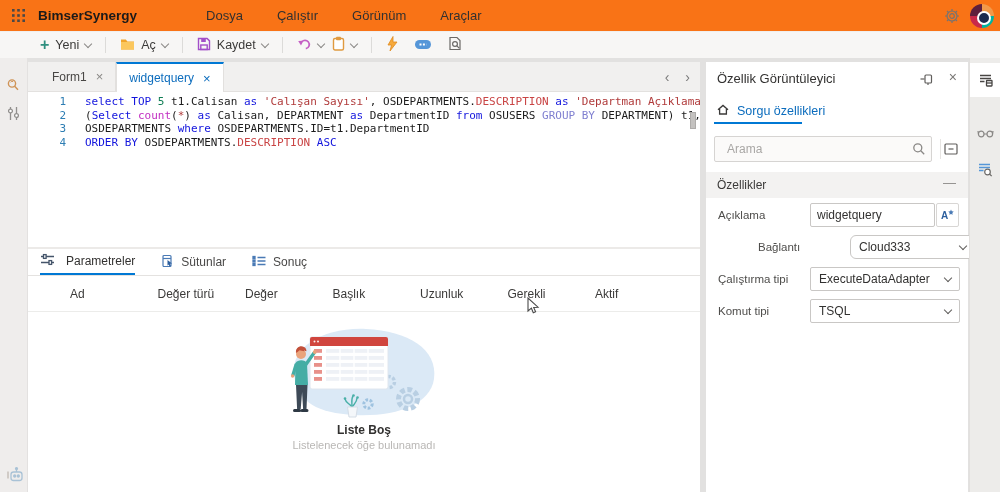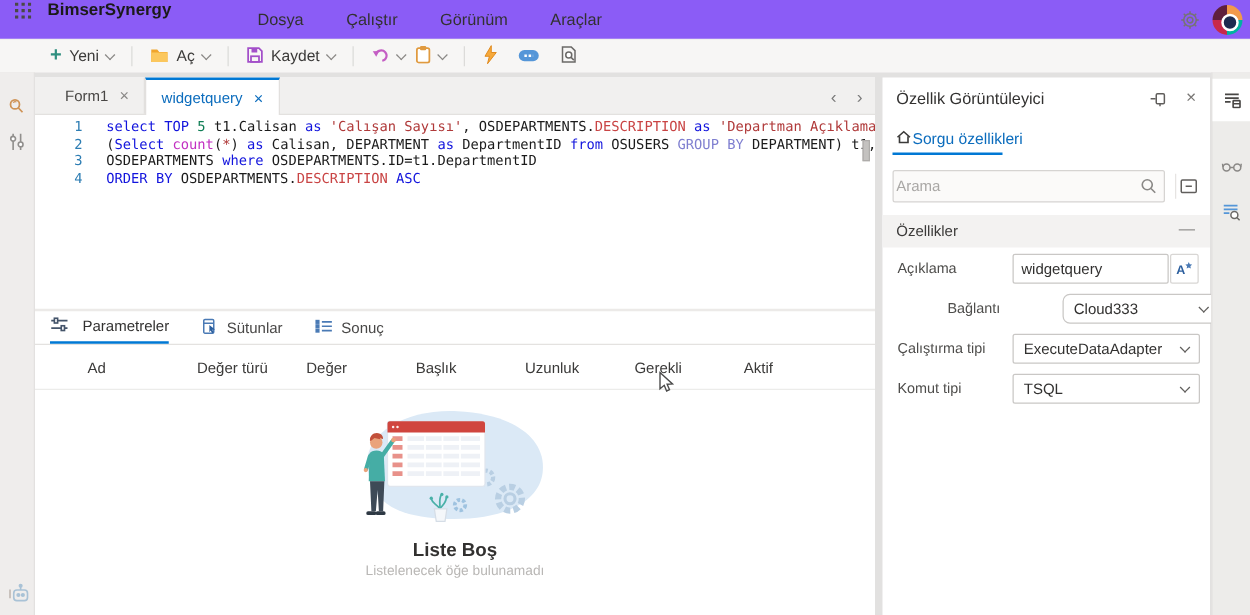--- a/index.html
+++ b/index.html
@@ -1,20 +1,20 @@
 <!DOCTYPE html>
 <html><head>
 <meta charset="utf-8">
 <style>
   * { margin:0; padding:0; box-sizing:border-box; }
   html,body { width:1000px; height:492px; }
   body { position:relative; font-family:"Liberation Sans",sans-serif; background:#e2e1e0; overflow:hidden; color:#323130; }
 
   
-  .menubar { position:absolute; left:0; top:0; width:1000px; height:32px; background:#8b5cf6; border-bottom:1px solid #f0efee; display:flex; }
+  .menubar { position:absolute; left:0; top:0; width:1000px; height:32px; background:#f97316; border-bottom:1px solid #f0efee; display:flex; align-items:center; }
   .waffle { margin-left:10px; width:16px; height:16px; display:flex; align-items:center; justify-content:center; cursor:pointer; }
   .apptitle { margin-left:12px; font-size:13.5px; font-weight:bold; color:#1b1a19; }
   .menus { display:flex; margin-left:52px; }
   .menu-item { padding:0 17px; font-size:13px; line-height:32px; color:#323130; cursor:pointer; }
   .gear-btn { position:absolute; right:38px; top:8px; width:18px; height:18px; cursor:pointer; }
   .avatar { position:absolute; right:6px; top:4px; width:24px; height:24px; border-radius:50%;
     background:conic-gradient(#f2994a 0 25%, #00b2a0 25% 50%, #c8294a 50% 75%, #5e1f3c 75% 100%); cursor:pointer; }
   .avatar::after { content:""; position:absolute; left:7px; top:7px; width:10px; height:10px; border-radius:50%; background:#1d2b4f; border:2px solid #fff; }
 
   
@@ -53,32 +53,32 @@
   .vthumb { position:absolute; right:4px; top:20px; width:6px; height:17px; background:#c4c2c0; border:1px solid #aeacaa; cursor:pointer; }
 
   .bottom-panel { position:absolute; left:0; top:185px; width:672px; height:245px; border-top:2px solid #eceae8; background:#fff; }
   .btabs { display:flex; align-items:stretch; height:27px; padding-left:12px; gap:26px; border-bottom:1px solid #e4e2e0; }
   .btab { display:flex; align-items:center; gap:7px; font-size:12px; color:#494847; cursor:pointer; }
   .btab.active { color:#323130; border-bottom:2px solid #0078d4;gap:11px; }
   .param-headers { display:flex; align-items:center; height:36px; padding-left:42px; border-bottom:1px solid #ececea; }
   .pth { width:87.5px; font-size:12px; font-weight:500; color:#3b3a39; flex:none; }
   .empty { position:absolute; left:0; top:74px; width:100%; text-align:center; }
   .empty svg { display:block; margin:0 auto; }
-  .empty-title { margin-top:9px; font-size:15px; font-weight:bold; color:#323130; }
+  .empty-title { margin-top:0; font-size:12px; font-weight:bold; color:#323130; }
   .empty-sub { margin-top:2px; font-size:11px; color:#b9b7b5; }
 
   
   .props { position:absolute; left:706px; top:62px; width:262px; height:430px; background:#fff; }
   .props-title { position:absolute; left:11px; top:9px; font-size:13px; color:#323130; }
   .pin-btn { position:absolute; right:34px; top:9px; width:15px; height:15px; cursor:pointer; }
   .close-btn { position:absolute; right:11px; top:7px; font-size:14px; color:#797775; cursor:pointer; }
-  .ptab { position:absolute; left:10px; top:41px; display:flex; align-items:center; font-size:12.5px; color:#0b6cbd; cursor:pointer; }
+  .ptab { position:absolute; left:10px; top:41px; display:flex; align-items:center; gap:7px; font-size:12.5px; color:#0b6cbd; cursor:pointer; }
   .ptab-underline { position:absolute; left:8px; top:60px; width:88px; height:2px; background:#0078d4; }
   .searchwrap { position:absolute; left:8px; top:74px; width:218px; height:26px; }
-  .searchwrap input { width:100%; height:100%; border:1px solid #d6d4d2; border-radius:2px; background:#fbfaf9; padding:0 26px 0 2px; font-size:12px; color:#0f766e; font-family:"Liberation Sans",sans-serif; outline:none; }
+  .searchwrap input { width:100%; height:100%; border:1px solid #d6d4d2; border-radius:2px; background:#fbfaf9; padding:0 26px 0 12px; font-size:12px; color:#0f766e; font-family:"Liberation Sans",sans-serif; outline:none; }
   .searchwrap input::placeholder { color:#a9a7a5; }
   .searchwrap .mag { position:absolute; right:6px; top:6px; }
   .search-sep { position:absolute; left:234px; top:77px; width:1px; height:20px; background:#e6e4e2; }
   .collapse-btn { position:absolute; right:9px; top:79px; width:16px; height:16px; cursor:pointer; }
   .section-bar { position:absolute; left:0; top:110px; width:100%; height:26px; background:#f3f2f1; }
   .section-bar .stitle { position:absolute; left:11px; top:6px; font-size:12px; color:#3b3a39; }
   .section-bar .minus { position:absolute; right:12px; top:3px; color:#8a8886; font-size:13px; cursor:pointer; }
   .frow { position:absolute; left:0; width:100%; height:26px; }
   .flabel { position:absolute; left:12px; top:6px; font-size:11.5px; color:#4e4d4b; }
   .fctrl { position:absolute; top:0; height:24px; border:1px solid #c9c7c5; border-radius:2px; background:#fff; font-size:12px; color:#323130; }

